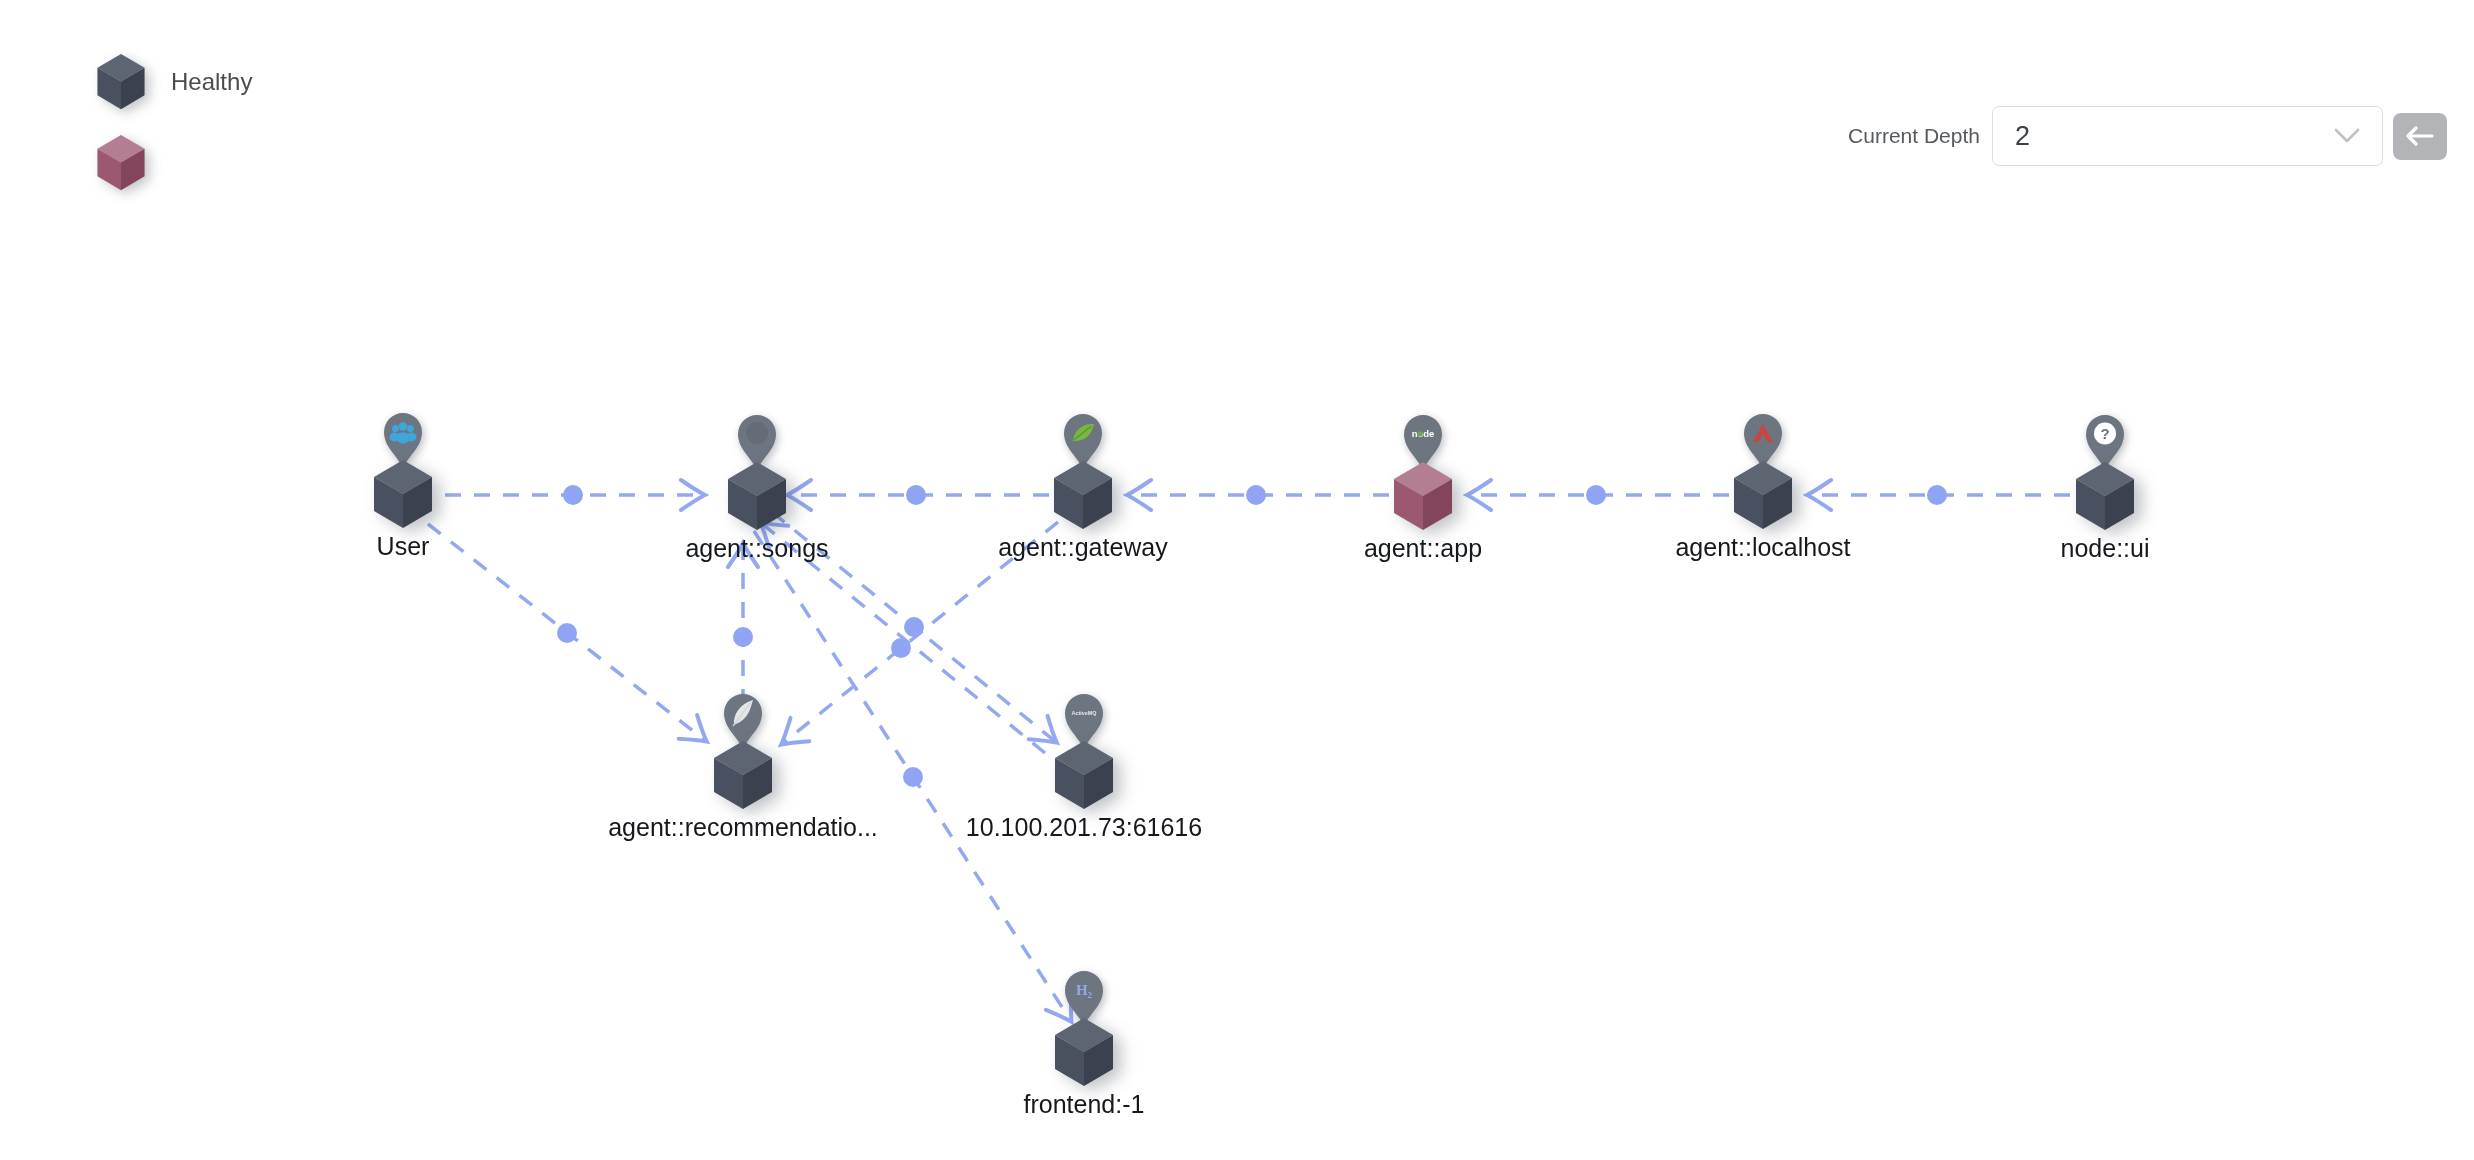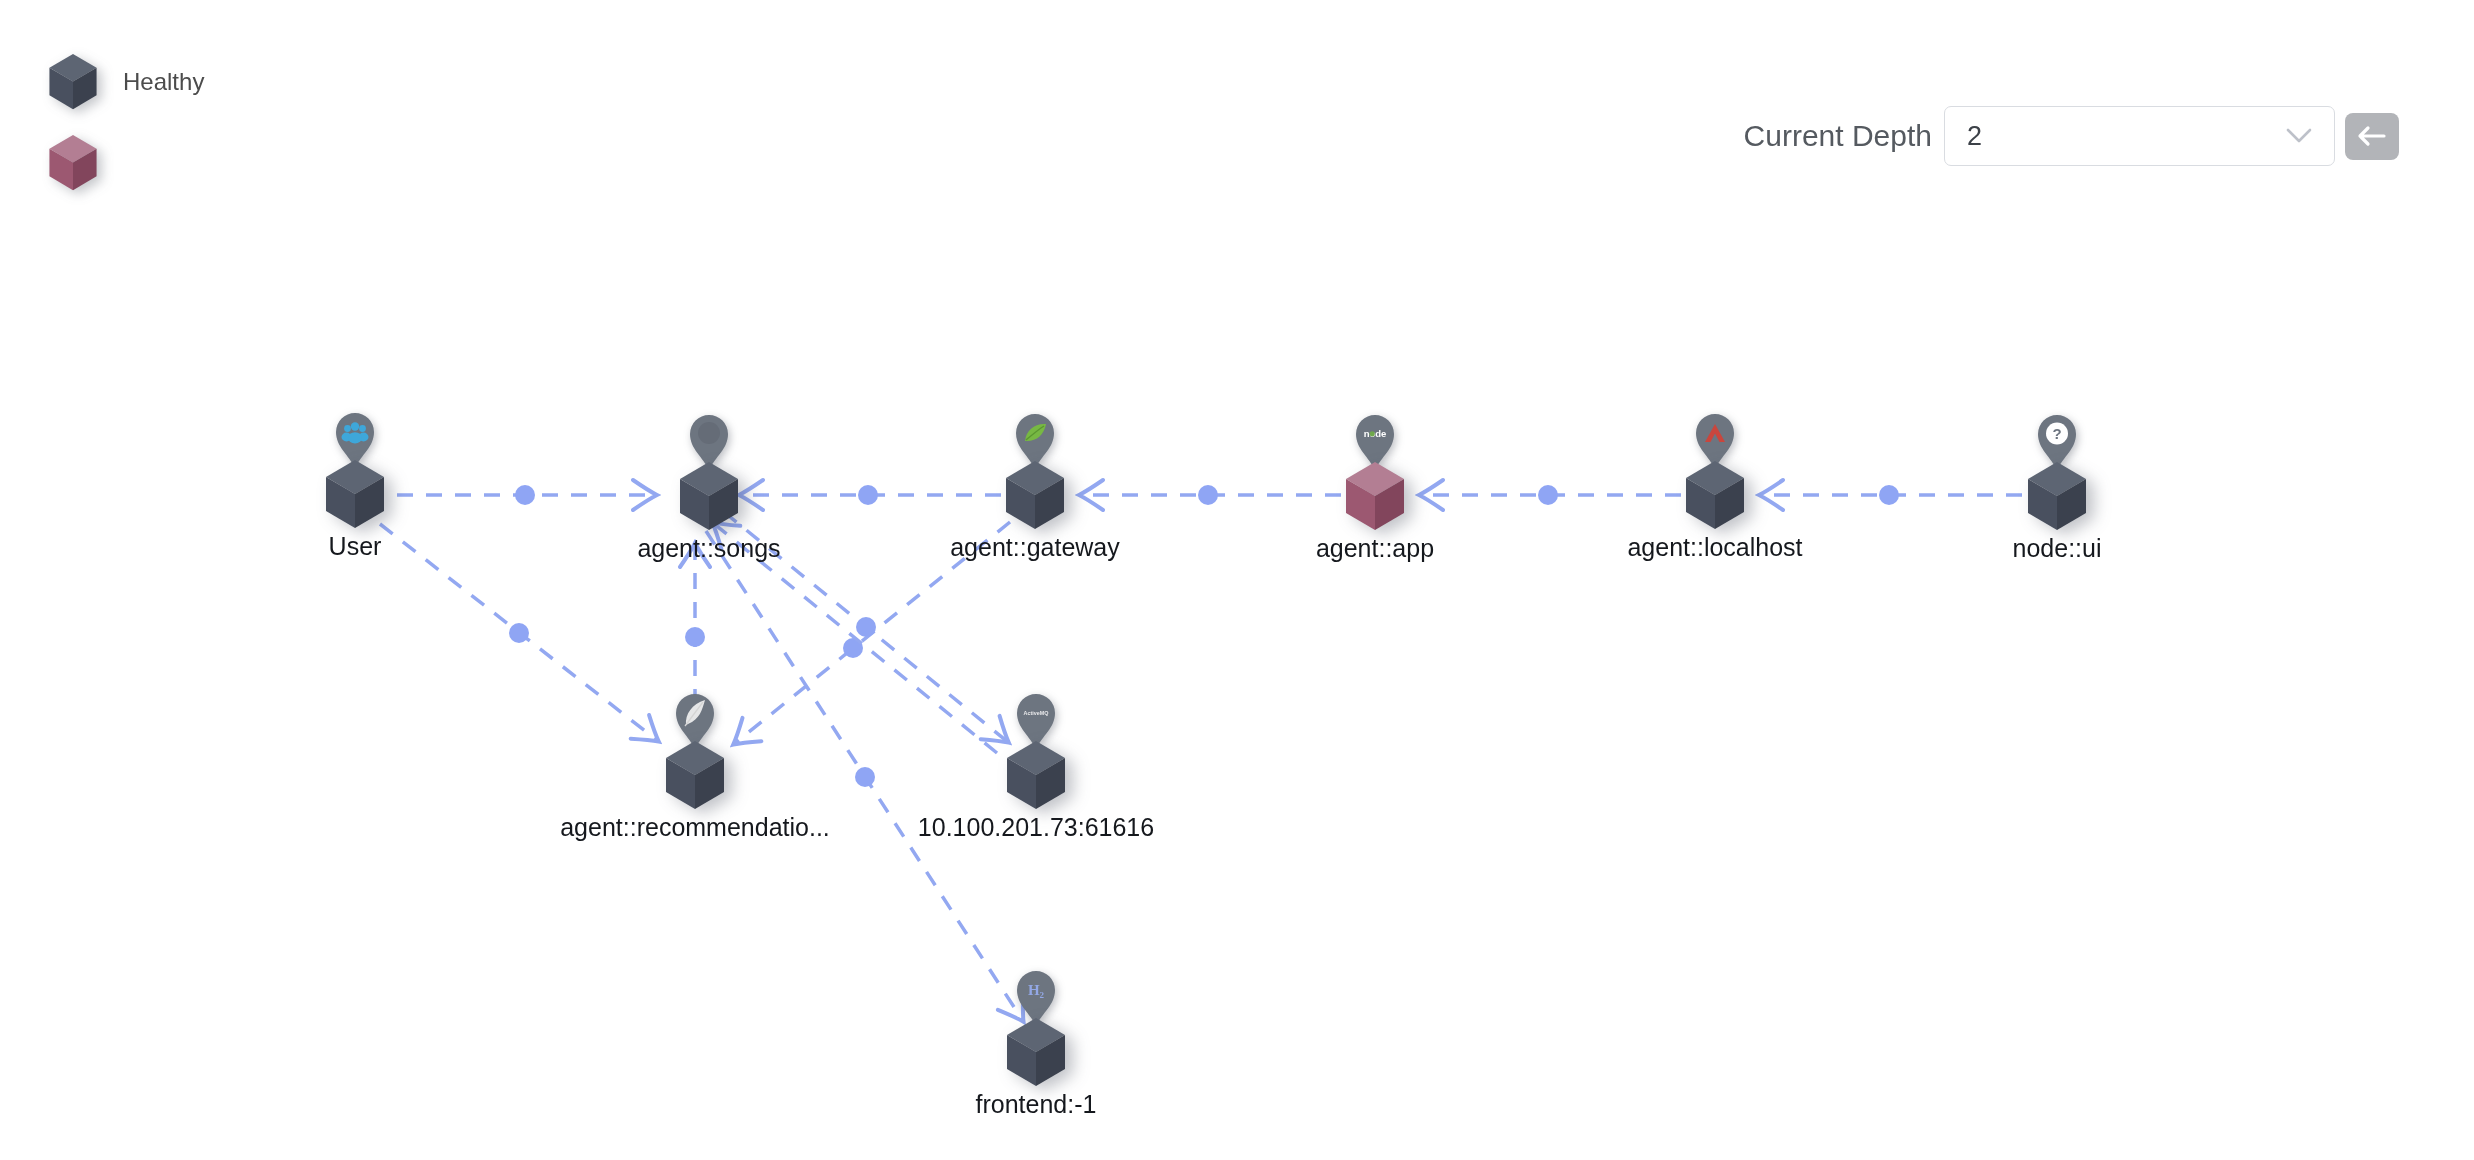--- a/index.html
+++ b/index.html
@@ -1,27 +1,27 @@
 <!DOCTYPE html>
 <html><head>
 <meta charset="utf-8">
 <style>
   html,body{margin:0;padding:0;background:#fff;}
   .page{position:relative;width:2418px;height:1160px;background:#ffffff;overflow:hidden;
-        font-family:"Liberation Sans","DejaVu Sans",sans-serif;}
+        font-family:"Liberation Sans","DejaVu Sans",sans-serif;margin-left:48px;}
 
   
   .legend{position:absolute;left:47px;top:52px;display:flex;flex-direction:column;gap:22px;}
   .legend-row{display:flex;align-items:center;gap:24px;}
   .legend-cube{width:52px;height:59px;filter:drop-shadow(5px 4px 6px rgba(60,65,80,.30));}
   .legend-label{font-size:24px;color:#4c4c4c;white-space:nowrap;}
 
   
   .controls{position:absolute;top:106px;right:19px;height:60px;display:flex;align-items:center;}
-  .depth-label{font-size:30px;color:#555a60;margin-right:12px;white-space:nowrap;}
+  .depth-label{font-size:21px;color:#555a60;margin-right:12px;white-space:nowrap;}
   .depth-select{width:391px;height:60px;box-sizing:border-box;border:1.5px solid #d9dce1;border-radius:7px;
                 background:#fff;display:flex;align-items:center;justify-content:space-between;
                 padding:0 22px;cursor:pointer;}
   .depth-value{font-size:27px;color:#3c4148;}
   .chevron{width:26px;height:16px;}
   .back-btn{margin-left:10px;width:54px;height:47px;border:none;border-radius:8px;background:#b2b4b8;
             display:flex;align-items:center;justify-content:center;cursor:pointer;padding:0;}
 
   
   .edges{position:absolute;left:0;top:0;}

